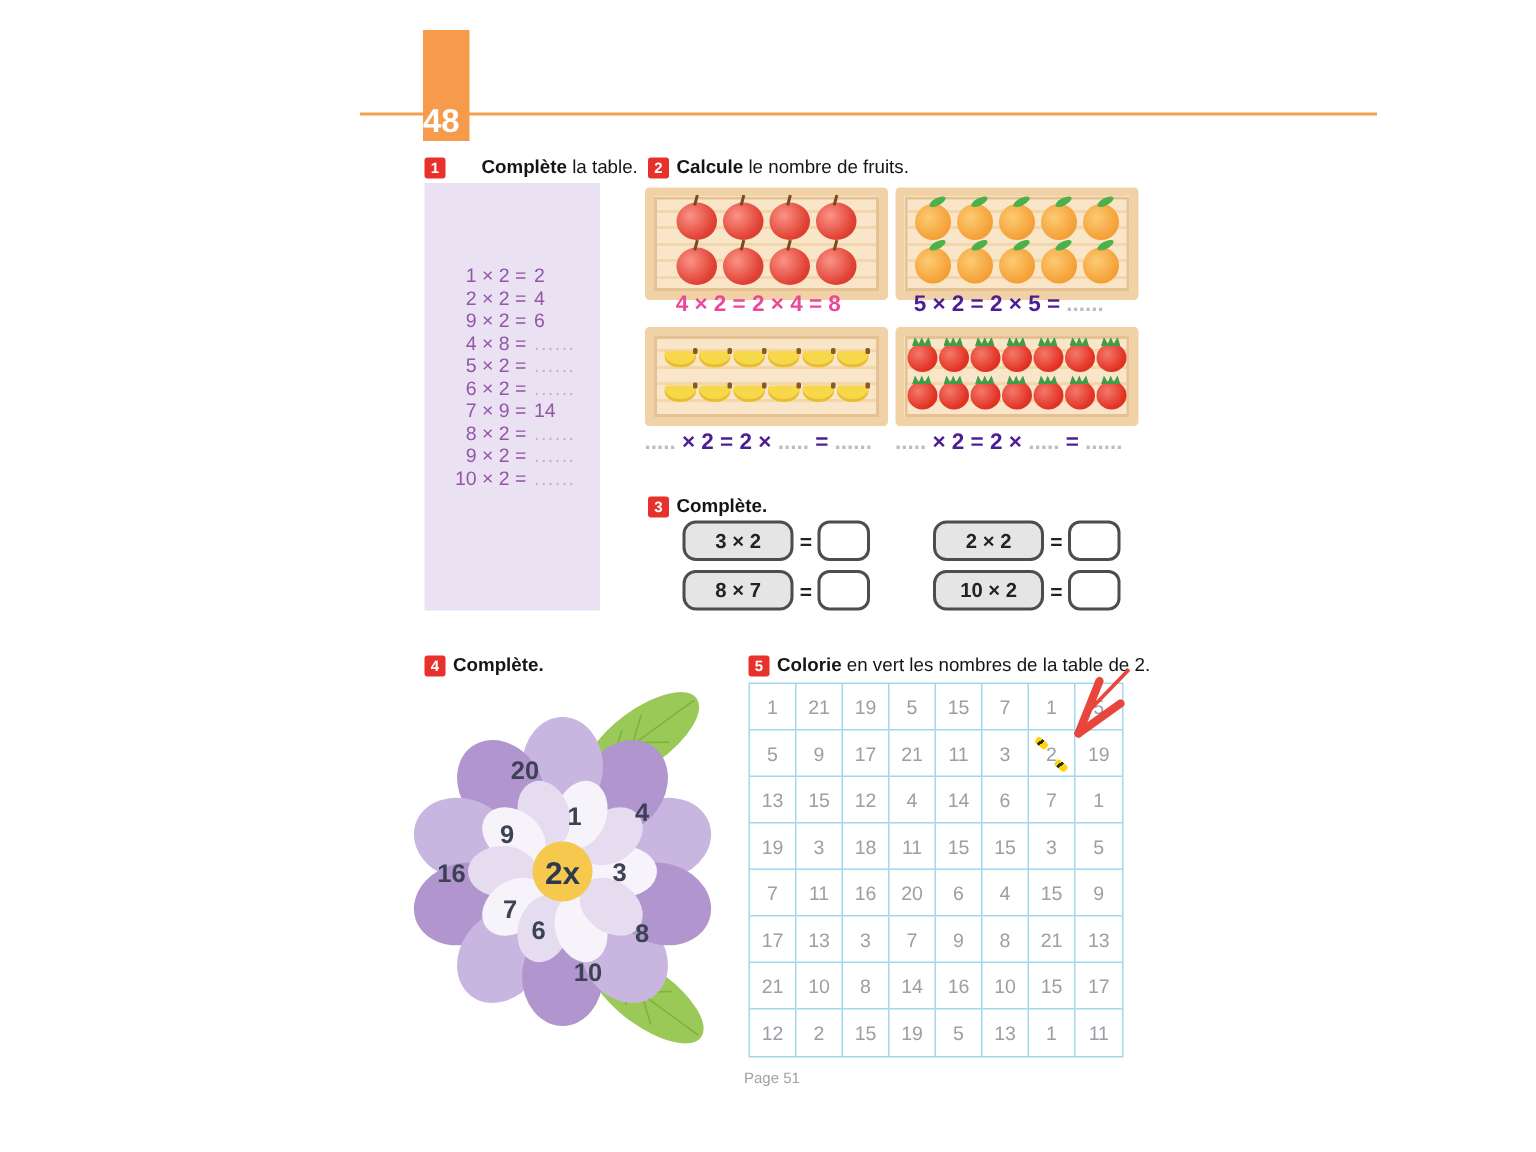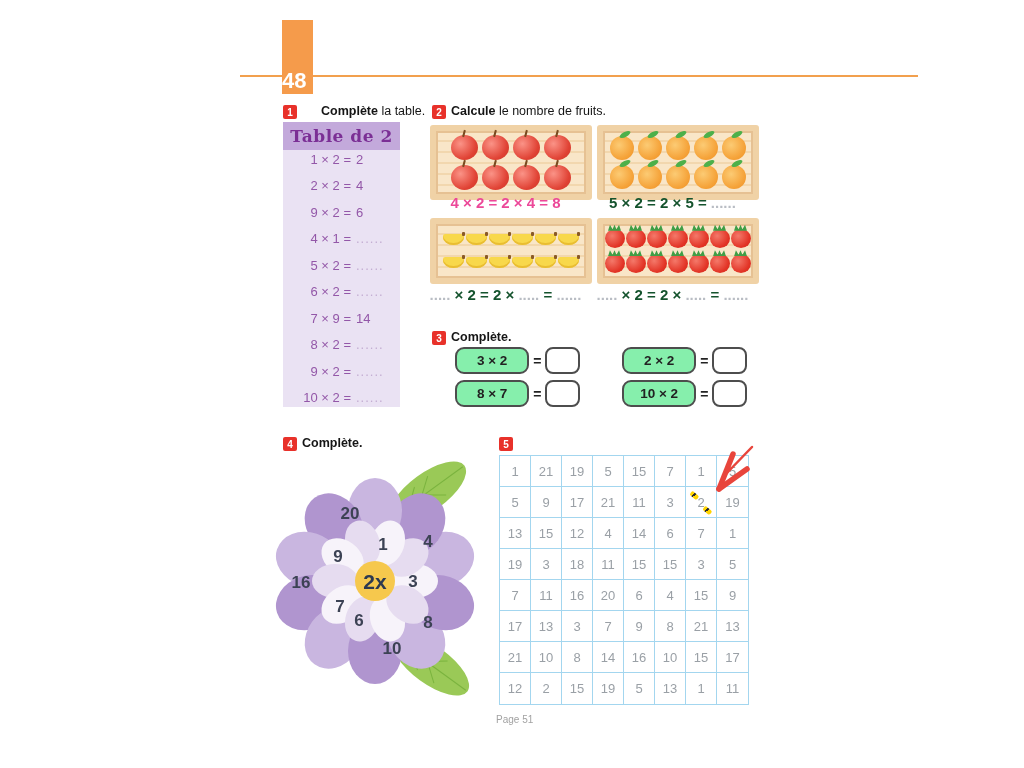--- a/index.html
+++ b/index.html
@@ -16,21 +16,21 @@
   
   .badge{position:absolute;width:14px;height:14px;background:#e8312a;color:#fff;font-size:10px;
          font-weight:bold;display:flex;align-items:center;justify-content:center;border-radius:2px;}
   .seclabel{position:absolute;font-size:12.5px;color:#151515;white-space:nowrap;}
   .seclabel b{font-weight:bold;}
 
   
   .panel{position:absolute;left:283px;top:122px;width:117px;height:285px;background:#eae2f3;}
   .panel-header{height:28px;background:#c3a9db;display:flex;align-items:center;justify-content:center;
                 font-family:"DejaVu Serif",serif;font-weight:bold;font-size:17px;color:#7b2f95;letter-spacing:.5px;}
-  .panel-rows{display:flex;flex-direction:column;justify-content:space-between;height:calc(100% - 32px);padding:2px 12px;}
+  .panel-rows{display:flex;flex-direction:column;justify-content:center;height:calc(100% - 32px);padding:2px 12px;}
   .tbl-row{font-size:13px;color:#9357a8;text-align:center;}
   .tbl-row .lhs{display:inline-block;width:56px;text-align:right;}
   .tbl-row .rhs{display:inline-block;width:32px;text-align:left;margin-left:5px;}
   .tbl-row .rhs.dots{color:#c3aed2;letter-spacing:1px;}
 
   
   .crate{position:absolute;border-radius:3px;
          background:repeating-linear-gradient(180deg,#f9e6c8 0 9px,#f2d7ae 9px 11px);
          border:6px solid #f0d2a6;box-shadow:inset 0 0 0 2px #e6c193;
          display:flex;flex-direction:column;justify-content:space-evenly;align-items:center;}
@@ -52,32 +52,32 @@
     border-radius:3px 3px 14px 14px / 3px 3px 10px 10px;box-shadow:inset 0 -2px 0 #e9bd32;}
   .fruit.banana::before{content:"";position:absolute;right:-1px;top:-2px;width:3px;height:4px;
     background:#8a5a26;border-radius:1px;}
   .fruit.tomato{width:20px;height:19px;margin:2px 0.5px;border-radius:50%;
     background:radial-gradient(circle at 36% 36%,#f4796a,#e23325 65%,#ce2b1e);}
   .fruit.tomato::before{content:"";position:absolute;left:3px;top:-4px;width:13px;height:6px;background:#3f9e46;
     clip-path:polygon(0 100%,15% 0,35% 75%,50% 0,65% 75%,85% 0,100% 100%);}
 
   .eq{position:absolute;width:175px;font-size:15px;font-weight:bold;text-align:center;white-space:nowrap;}
   .eq .blue{color:#ec4899;}
-  .eq .dark{color:#14532d;}
+  .eq .dark{color:#4c1d95;}
   .eq .dots{color:#b9bdc4;}
   #eq-0{left:418px;top:194px;}
   #eq-1{left:585px;top:194px;}
   #eq-2{left:418px;top:286px;}
   #eq-3{left:585px;top:286px;}
 
   
   .s3-grid{position:absolute;left:455px;top:347px;display:grid;
            grid-template-columns:125px 125px;column-gap:42px;row-gap:6px;}
   .s3-item{display:flex;align-items:center;height:27px;}
-  .s3-pill{width:71px;height:23px;border:2px solid #4d4d4d;border-radius:9px;background:#86efac;
+  .s3-pill{width:71px;height:23px;border:2px solid #4d4d4d;border-radius:9px;background:#e5e5e5;
            display:flex;align-items:center;justify-content:center;font-size:13.5px;font-weight:bold;color:#222;}
   .s3-eq{margin:0 4px;font-size:14px;font-weight:bold;color:#222;}
   .s3-box{width:31px;height:23px;border:2px solid #4d4d4d;border-radius:8px;background:#fff;}
 
   
   #flower-svg{position:absolute;left:275px;top:450px;}
 
   
   .num-grid{position:absolute;left:499px;top:455px;display:grid;
             grid-template-columns:repeat(8,31px);grid-auto-rows:31px;
@@ -103,26 +103,25 @@
 
   <div class="head-line"></div>
   <div class="lesson-tab">
     <span>48</span>
   </div>
 
   <div class="badge" style="left:283px;top:105px;">1</div>
   <div class="seclabel" style="left:301px;top:104px;margin-left:20px;"><b>Complète</b><span> la table.</span></div>
 
   <div class="panel">
-    <div class="panel-header">Table de 2</div>
     <div class="panel-rows">
         <div class="tbl-row"><span class="lhs">1 × 2 =</span><span class="rhs">2</span></div>
         <div class="tbl-row"><span class="lhs">2 × 2 =</span><span class="rhs">4</span></div>
         <div class="tbl-row"><span class="lhs">9 × 2 =</span><span class="rhs">6</span></div>
-        <div class="tbl-row"><span class="lhs">4 × 1 =</span><span class="rhs dots">......</span></div>
+        <div class="tbl-row"><span class="lhs">4 × 8 =</span><span class="rhs dots">......</span></div>
         <div class="tbl-row"><span class="lhs">5 × 2 =</span><span class="rhs dots">......</span></div>
         <div class="tbl-row"><span class="lhs">6 × 2 =</span><span class="rhs dots">......</span></div>
         <div class="tbl-row"><span class="lhs">7 × 9 =</span><span class="rhs">14</span></div>
         <div class="tbl-row"><span class="lhs">8 × 2 =</span><span class="rhs dots">......</span></div>
         <div class="tbl-row"><span class="lhs">9 × 2 =</span><span class="rhs dots">......</span></div>
         <div class="tbl-row"><span class="lhs">10 × 2 =</span><span class="rhs dots">......</span></div>
       </div>
   </div>
 
   <div class="badge" style="left:432px;top:105px;">2</div>
@@ -290,20 +289,21 @@
       <text x="138" y="137">3</text>
       <text x="65" y="162">7</text>
       <text x="84" y="176">6</text>
     </g>
 
     <circle cx="100" cy="131" r="20" fill="#f6c84d"></circle>
     <text x="100" y="139" font-family="Liberation Sans, sans-serif" font-size="21" font-weight="bold" fill="#2d3950" text-anchor="middle">2x</text>
   </svg>
 
   <div class="badge" style="left:499px;top:437px;">5</div>
+  <div class="seclabel" style="left:518px;top:436px;"><b>Colorie</b><span> en vert les nombres de la table de 2.</span></div>
 
   <div class="num-grid">
       <div class="num-cell">1</div>
       <div class="num-cell">21</div>
       <div class="num-cell">19</div>
       <div class="num-cell">5</div>
       <div class="num-cell">15</div>
       <div class="num-cell">7</div>
       <div class="num-cell">1</div>
       <div class="num-cell">5</div>

